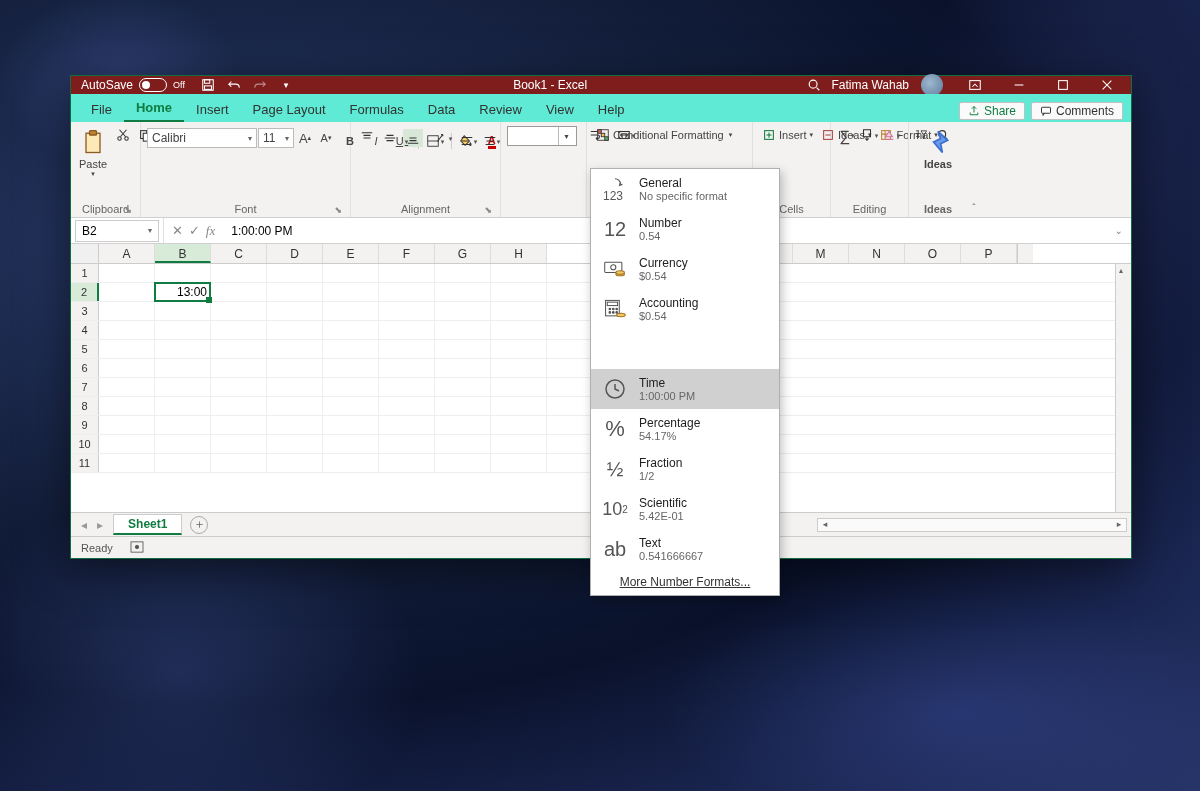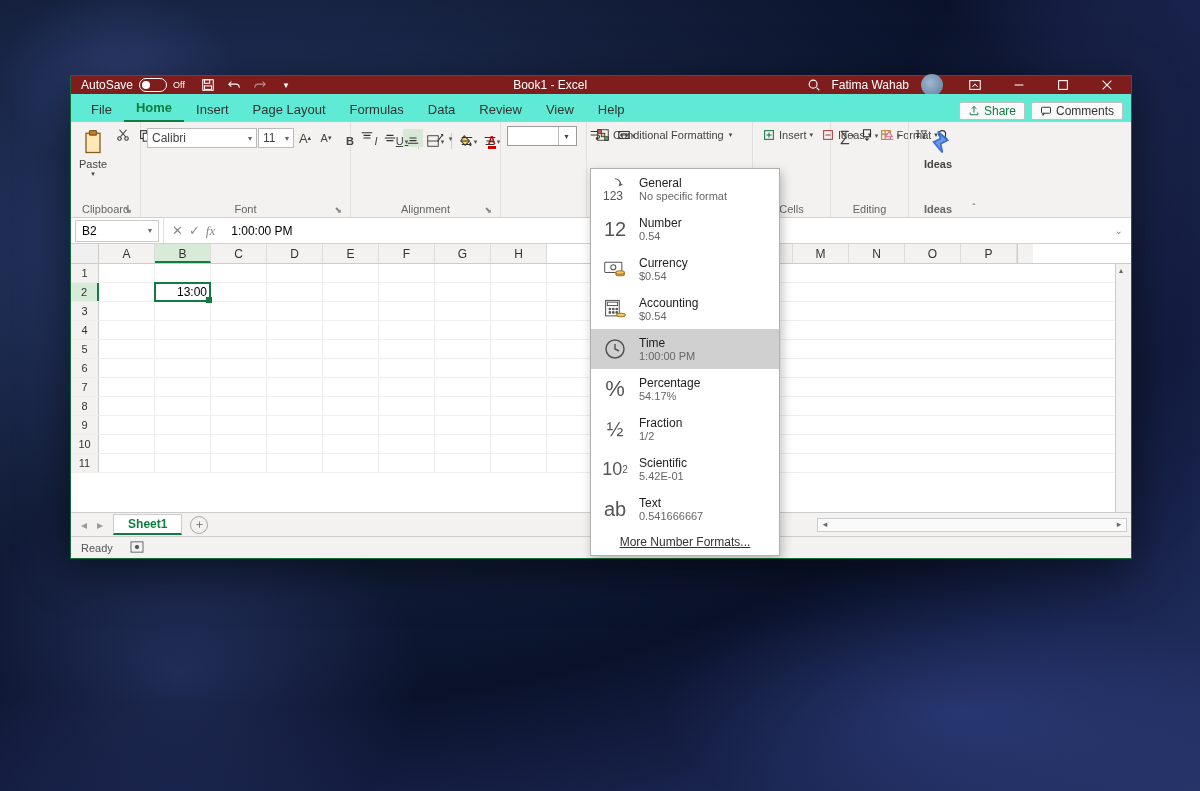--- a/index.html
+++ b/index.html
@@ -103,21 +103,21 @@
 .status .r { margin-left:auto; display:flex; align-items:center; gap:8px; padding-right:10px;}
 .status .viewbtn { width:24px; height:18px; display:flex; align-items:center; justify-content:center; border:1px solid transparent;}
 .status .viewbtn.active { background:#e0e0e0; }
 .status .viewbtn svg { width:14px; height:12px; }
 .zoom-slider { width:100px; height:4px; background:#ccc; position:relative; }
 .zoom-slider::after { content:""; position:absolute; left:48px; top:-3px; width:6px; height:10px; background:#888; }
 
 
 .dropdown { position:absolute; left:590px; top:168px; width:190px; background:#fff; border:1px solid #b0b0b0; box-shadow:2px 4px 10px rgba(0,0,0,0.25); font-size:12px; color:#333; z-index:50; }
 .dditem { display:flex; align-items:center; gap:10px; padding:6px 10px; }
-.dditem.sel { background:#d0d0d0; }
+.dditem.sel { background:#d0d0d0;margin-top:40px; }
 .dditem .icn { width:28px; height:28px; display:flex; align-items:center; justify-content:center; color:#555; font-size:20px;}
 .dditem .icn svg { width:24px; height:24px; }
 .dditem .txt .t { font-weight:400; color:#222; }
 .dditem .txt .s { font-size:11px; color:#666; }
 .ddfooter { text-align:center; padding:6px 0; text-decoration:underline; }
 </style>
 </head>
 <body>
 
 <div class="window">

